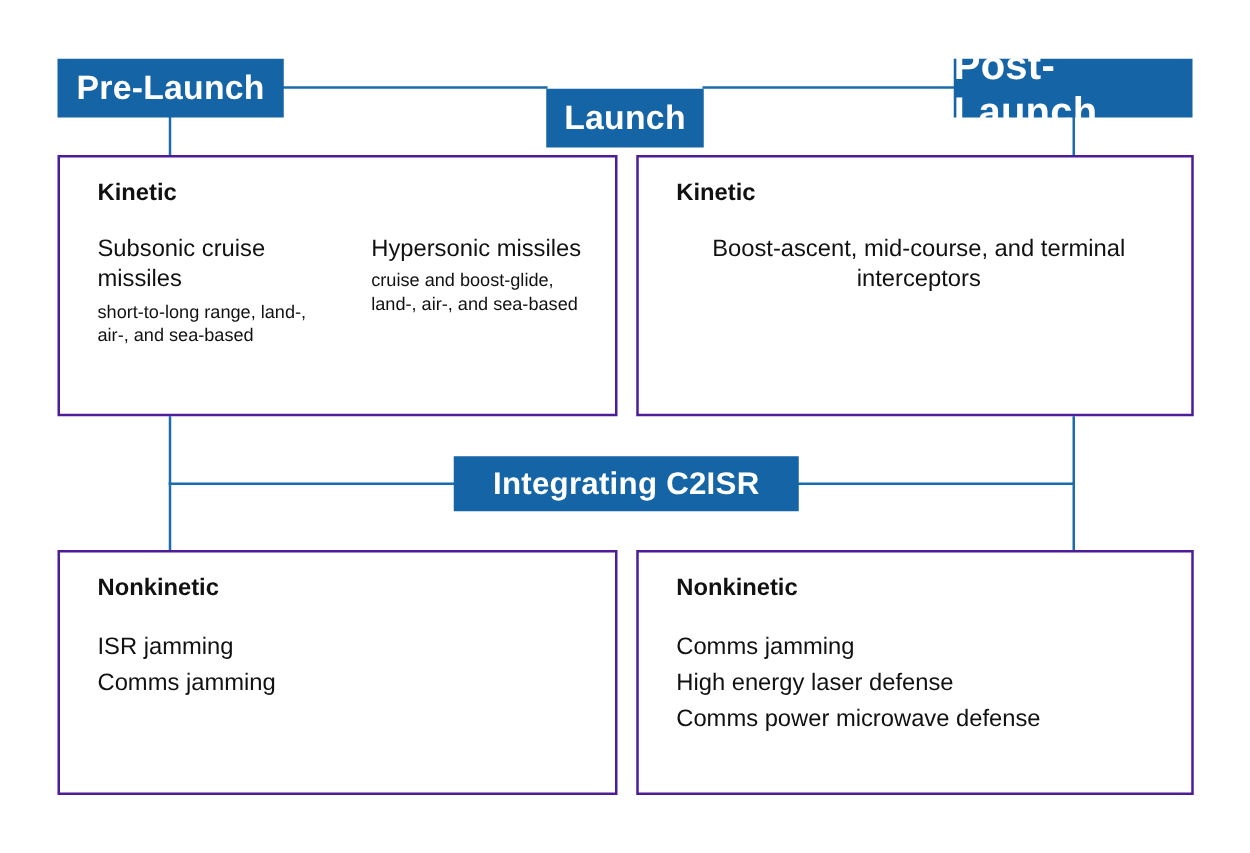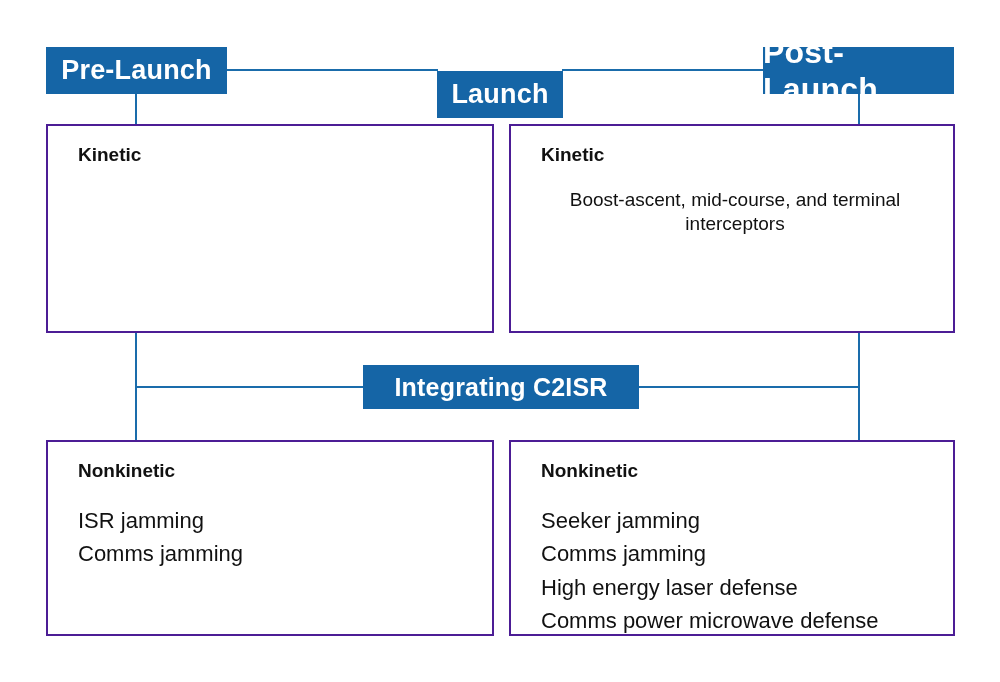--- a/index.html
+++ b/index.html
@@ -95,21 +95,21 @@
     line-height: 1.32;
     color: #111111;
     margin: 0;
   }
   .list {
     margin: 0;
     padding: 0;
     list-style: none;
   }
   .list li {
-    font-size: 22px;
+    font-size: 19px;
     line-height: 1.52;
     color: #111111;
   }
 </style>
 </head>
 <body>
 
 <div id="diagram">
 
   <div class="line h-line" style="left:226px; top:69px; width:212px;"></div>
@@ -133,20 +133,30 @@
   <div class="pill pill-postlaunch">
     <span>Post-Launch</span>
   </div>
   <div class="pill pill-c2isr">
     <span>Integrating C2ISR</span>
   </div>
 
   <div class="box box-prelaunch-kinetic">
     <div class="box-inner">
       <div class="box-heading">Kinetic</div>
+      <div class="cols">
+        <div class="col">
+          <p class="item-title">Subsonic cruise missiles</p>
+          <p class="item-sub">short-to-long range, land-, air-, and sea-based</p>
+        </div>
+        <div class="col">
+          <p class="item-title">Hypersonic missiles</p>
+          <p class="item-sub">cruise and boost-glide, land-, air-, and sea-based</p>
+        </div>
+      </div>
     </div>
   </div>
 
   <div class="box box-postlaunch-kinetic">
     <div class="box-inner">
       <div class="box-heading">Kinetic</div>
       <div class="cols">
         <div class="col-wide">
           <p class="item-title">Boost-ascent, mid-course, and terminal interceptors</p>
         </div>
@@ -161,21 +171,20 @@
         <li>ISR jamming</li>
         <li>Comms jamming</li>
       </ul>
     </div>
   </div>
 
   <div class="box box-postlaunch-nonkinetic">
     <div class="box-inner">
       <div class="box-heading">Nonkinetic</div>
       <ul class="list">
-        <li>Seeker jamming</li>
         <li>Comms jamming</li>
         <li>High energy laser defense</li>
         <li>Comms power microwave defense</li>
       </ul>
     </div>
   </div>
 
 </div>
 
 </body></html>

